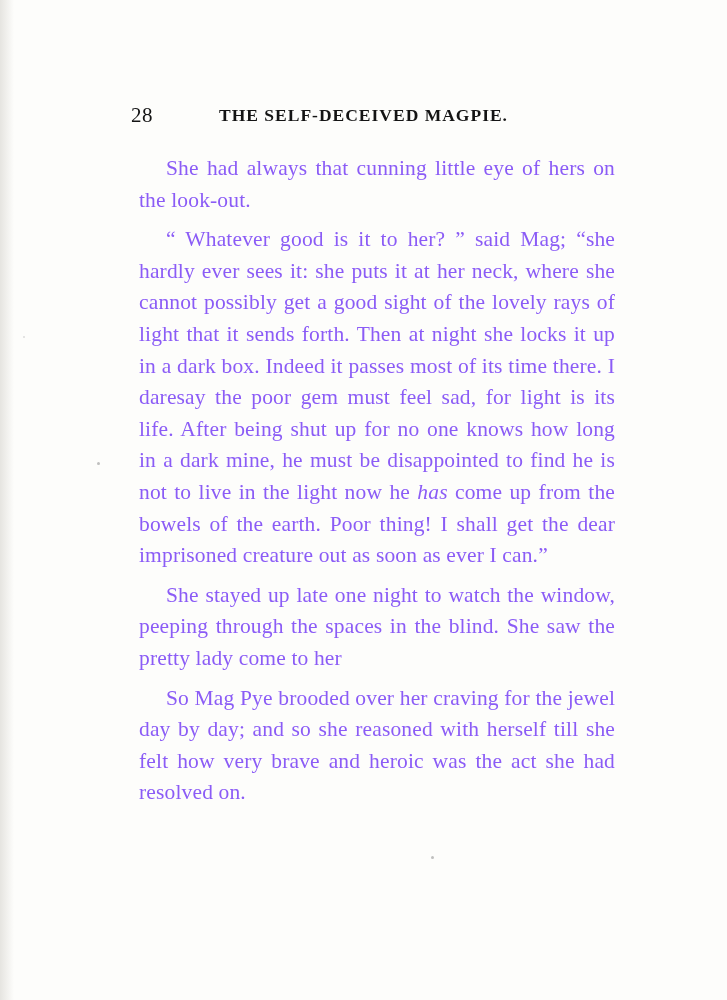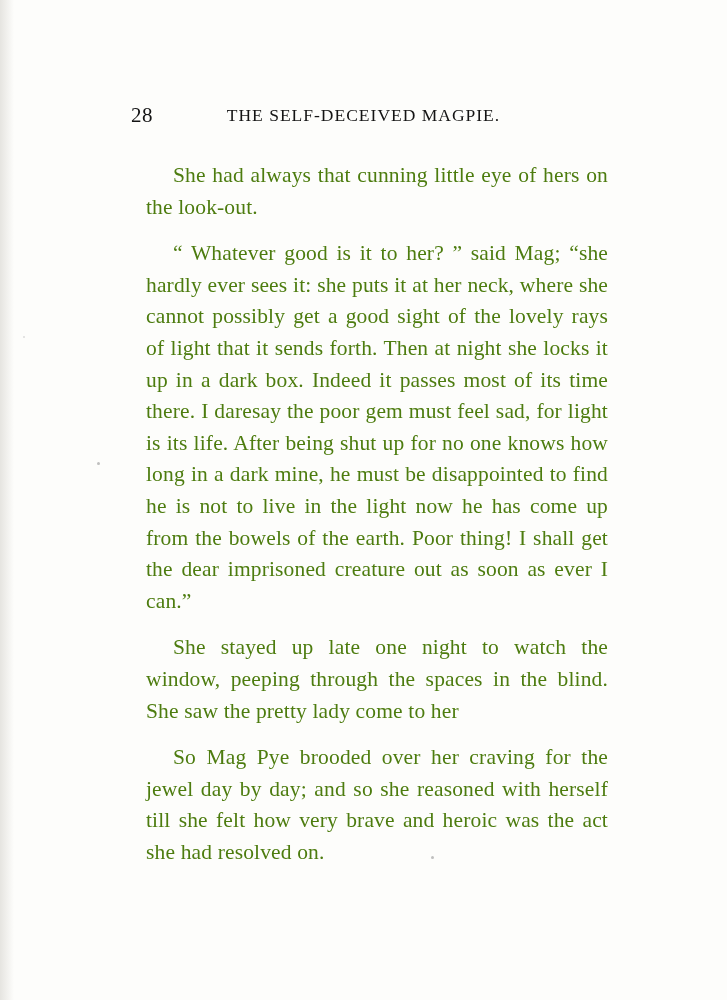--- a/index.html
+++ b/index.html
@@ -39,44 +39,46 @@
   .running-head {
     position: absolute;
     left: 0;
     top: 2px;
     width: 727px;
     text-align: center;
     font-size: 17.5px;
     letter-spacing: 1.0px;
     color: #141414;
     text-transform: uppercase;
+    font-weight: bold;
   }
   .body-text {
     position: absolute;
     top: 145px;
     left: 131px;
     width: 492px;
   }
   p.para {
-    margin: 15px;
+    margin: 8px;
     font-size: 21.5px;
     line-height: 31.6px;
-    color: #4d7c0f;
+    color: #8b5cf6;
     text-align: justify;
     text-justify: inter-word;
     letter-spacing: 0.15px;
   }
   p.para .indent {
     display: inline-block;
     width: 27px;
   }
   p.para + p.para {
     margin-top: 0px;
   }
   .italic {
+    font-style: italic;
   }
   .speck {
     position: absolute;
     background: #8d8d8d;
     border-radius: 50%;
     opacity: 0.55;
   }
   .speck.s1 { left: 97px; top: 462px; width: 3px; height: 3px; }
   .speck.s2 { left: 431px; top: 856px; width: 3px; height: 3px; }
   .speck.s3 { left: 23px; top: 336px; width: 2px; height: 2px; opacity: 0.3; }

